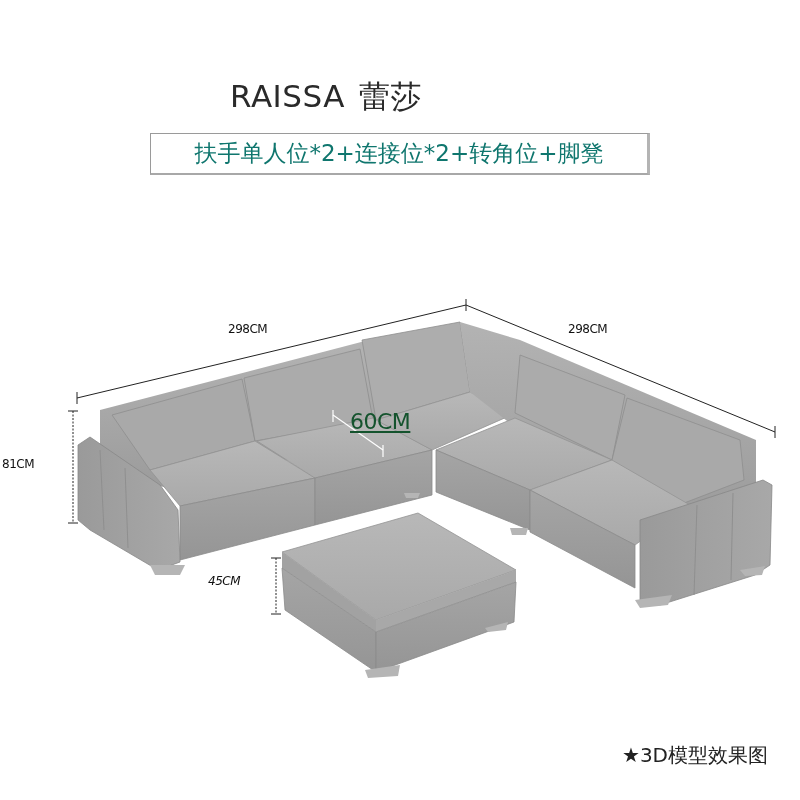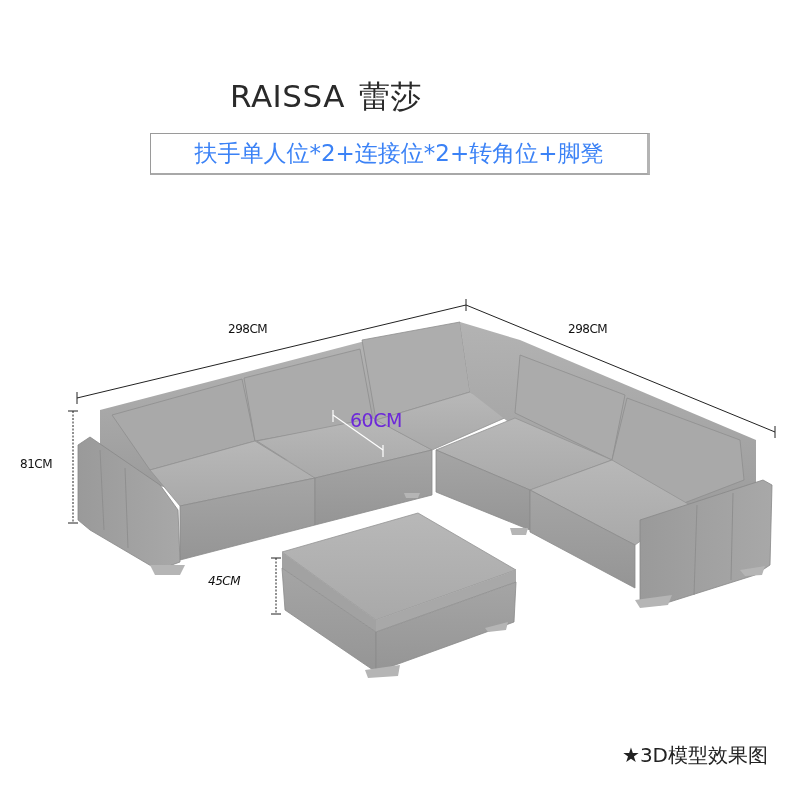--- a/index.html
+++ b/index.html
@@ -4,24 +4,24 @@
 <style>
   html, body { margin:0; padding:0; background:#ffffff; }
   body { width:800px; height:800px; position:relative; overflow:hidden;
          font-family:"DejaVu Sans", sans-serif; color:#222; }
   .title { position:absolute; left:0; width:652px; top:76px; text-align:center;
            font-size:31px; letter-spacing:0.5px; color:#2a2a2a; font-weight:normal; }
   .title .cn { margin-left:14px; }
   .subtitle-box { position:absolute; left:150px; top:133px; width:500px; height:42px;
                   border:1px solid #9a9a9a; border-right:3px solid #b4b4b4; border-bottom:2px solid #a8a8a8;
                   box-sizing:border-box; display:flex; align-items:center; justify-content:center;
-                  font-size:23px; color:#3b82f6;text-align:right; }
+                  font-size:23px; color:#0f766e;text-align:right; }
   svg.scene { position:absolute; left:0; top:0; }
   .dim { position:absolute; font-family:"DejaVu Sans", sans-serif; font-size:12px; color:#111; letter-spacing:-0.5px; }
-  .dim.white { color:#6d28d9; font-size:19px; }
+  .dim.white { color:#14532d; font-size:22px;text-decoration:underline; }
   .footer { position:absolute; right:32px; top:742px; font-size:20px; color:#222; }
 </style>
 </head>
 <body>
 
 <div class="title">
   <span>RAISSA</span><span class="cn">蕾莎</span>
 </div>
 
 <div class="subtitle-box">
@@ -117,18 +117,18 @@
   <g stroke="#ffffff" stroke-width="1.2">
     <line x1="333" y1="415" x2="383" y2="450"></line>
     <line x1="333" y1="410" x2="333" y2="422"></line>
     <line x1="383" y1="445" x2="383" y2="457"></line>
   </g>
 </svg>
 
 <div class="dim" style="left:228px; top:322px;">298CM</div>
 <div class="dim" style="left:568px; top:322px;">298CM</div>
 <div class="dim white" style="left:350px; top:409px;">60CM</div>
-<div class="dim" style="left:20px; top:457px;">81CM</div>
+<div class="dim" style="left:2px; top:457px;">81CM</div>
 <div class="dim" style="left:208px; top:574px;font-style:italic;">45CM</div>
 
 <div class="footer">
   <span>★</span><span>3D模型效果图</span>
 </div>
 
 </body></html>

